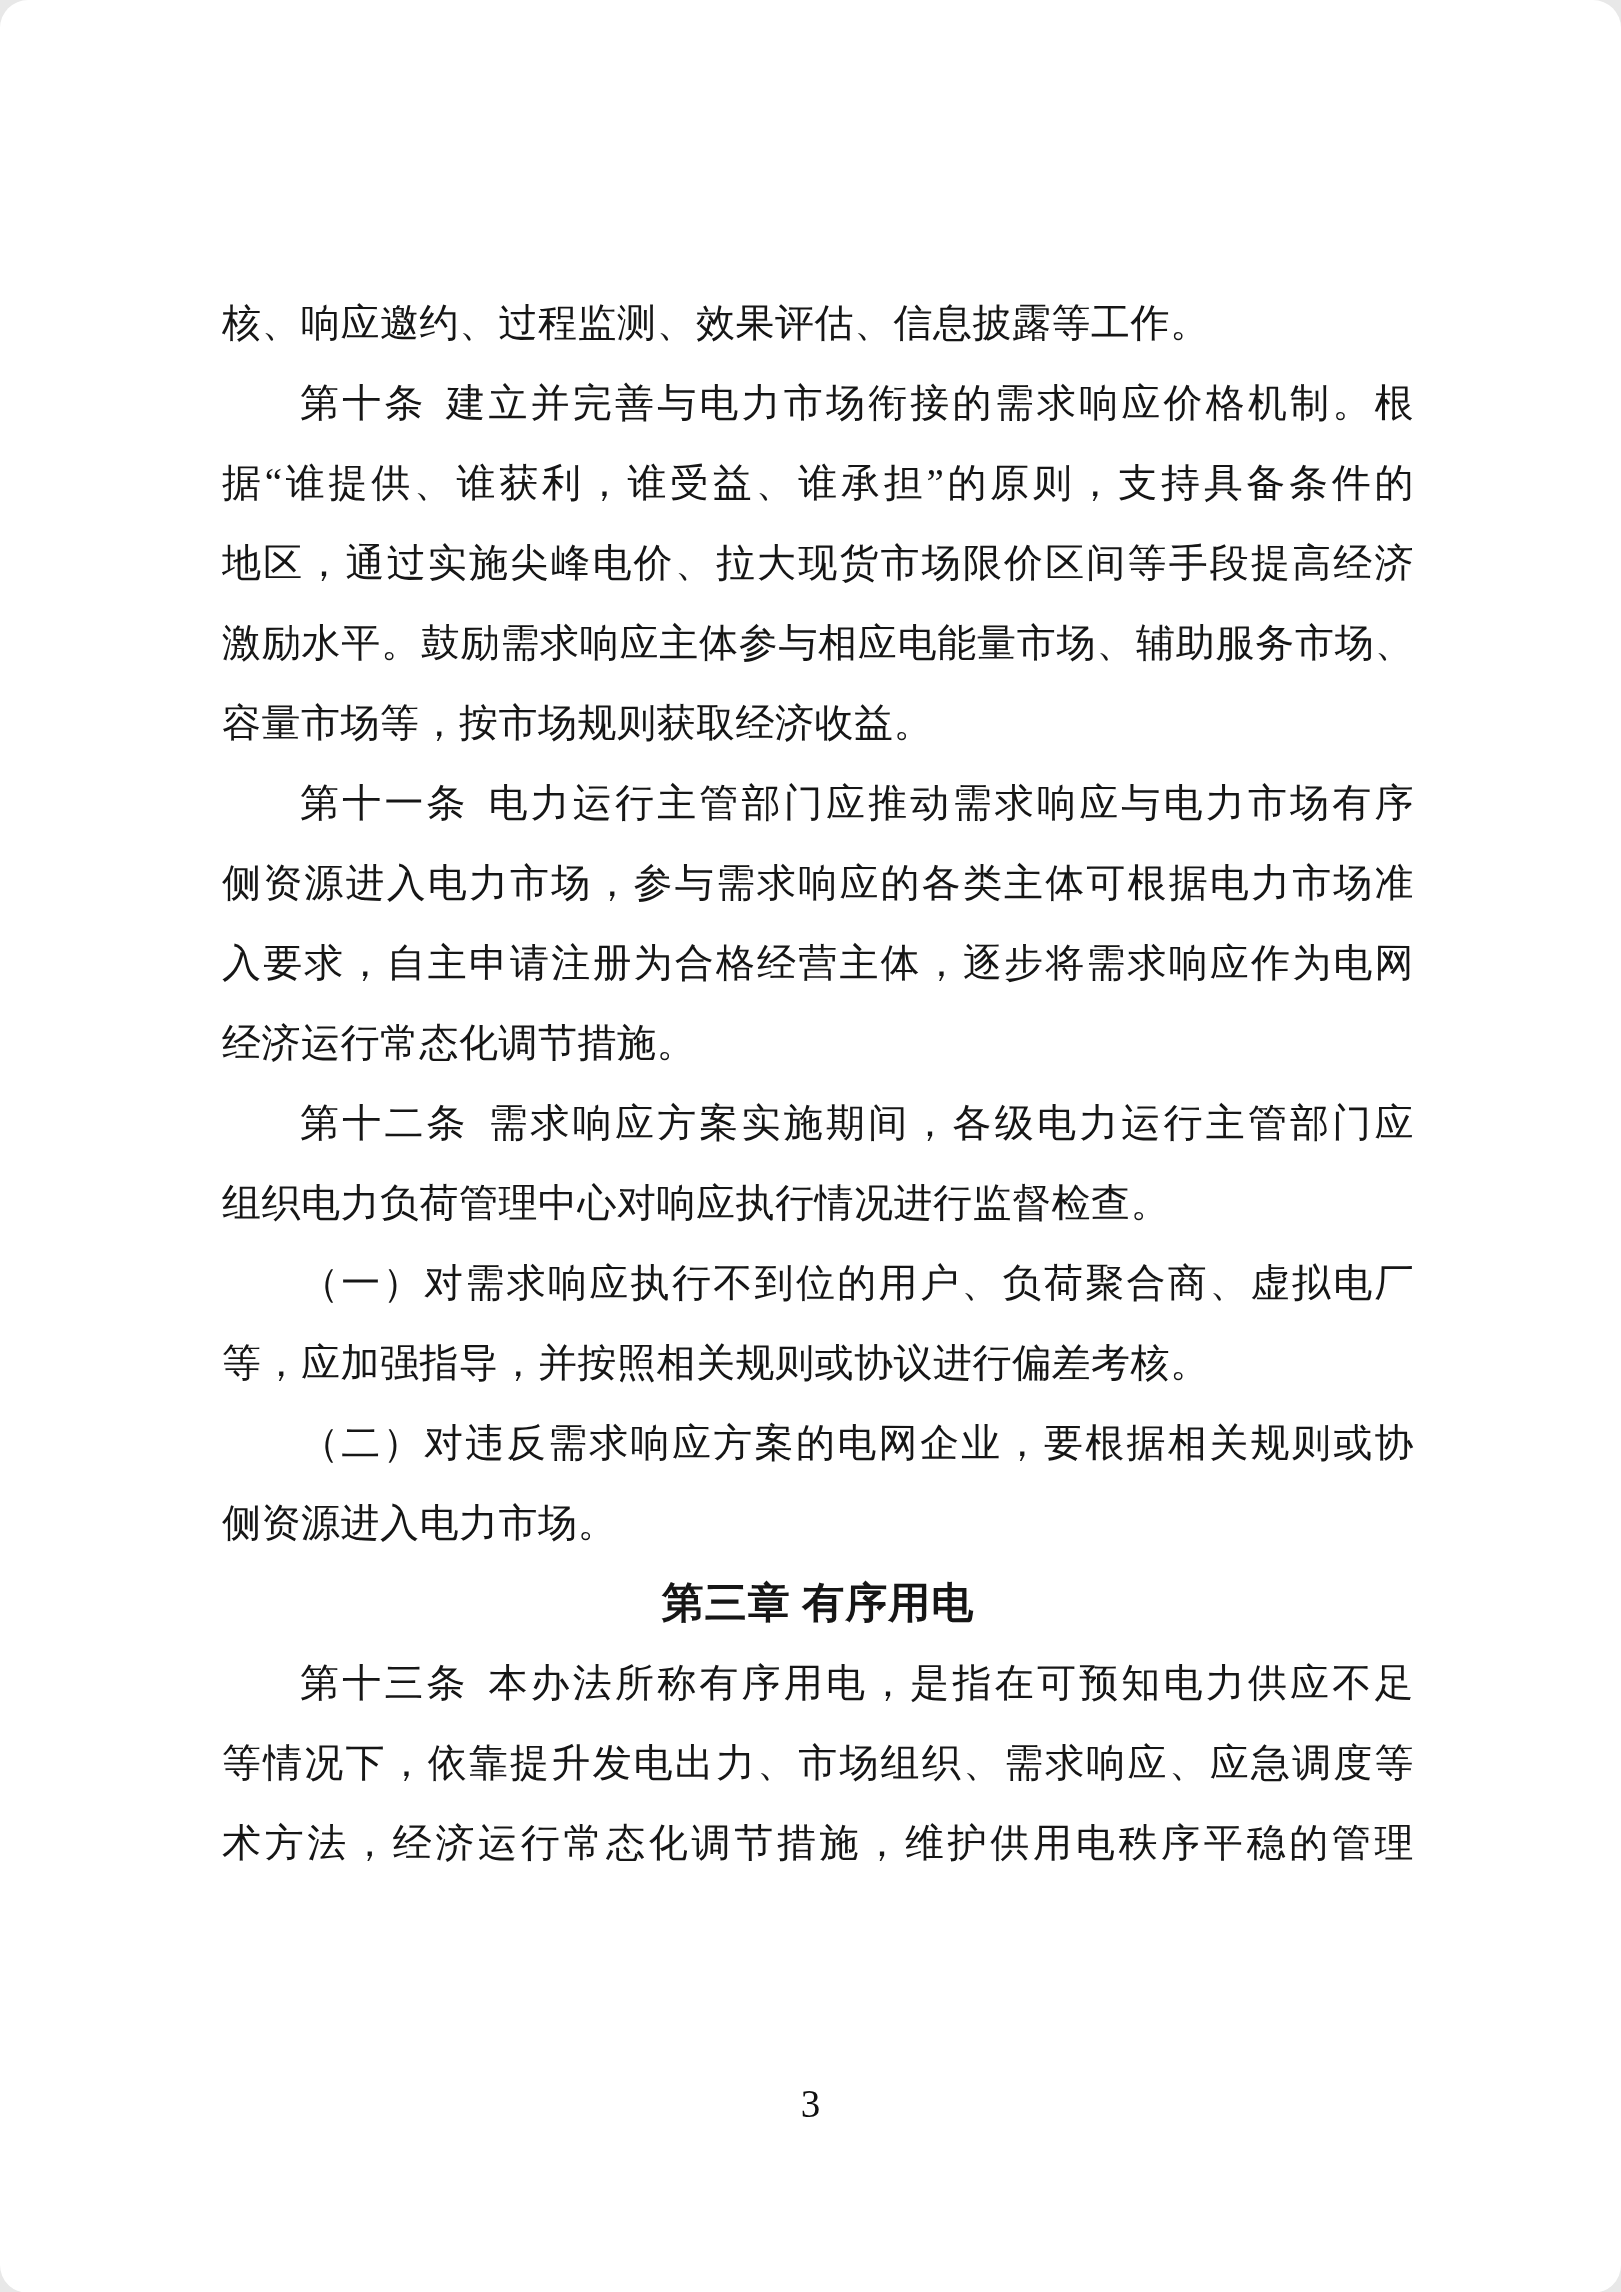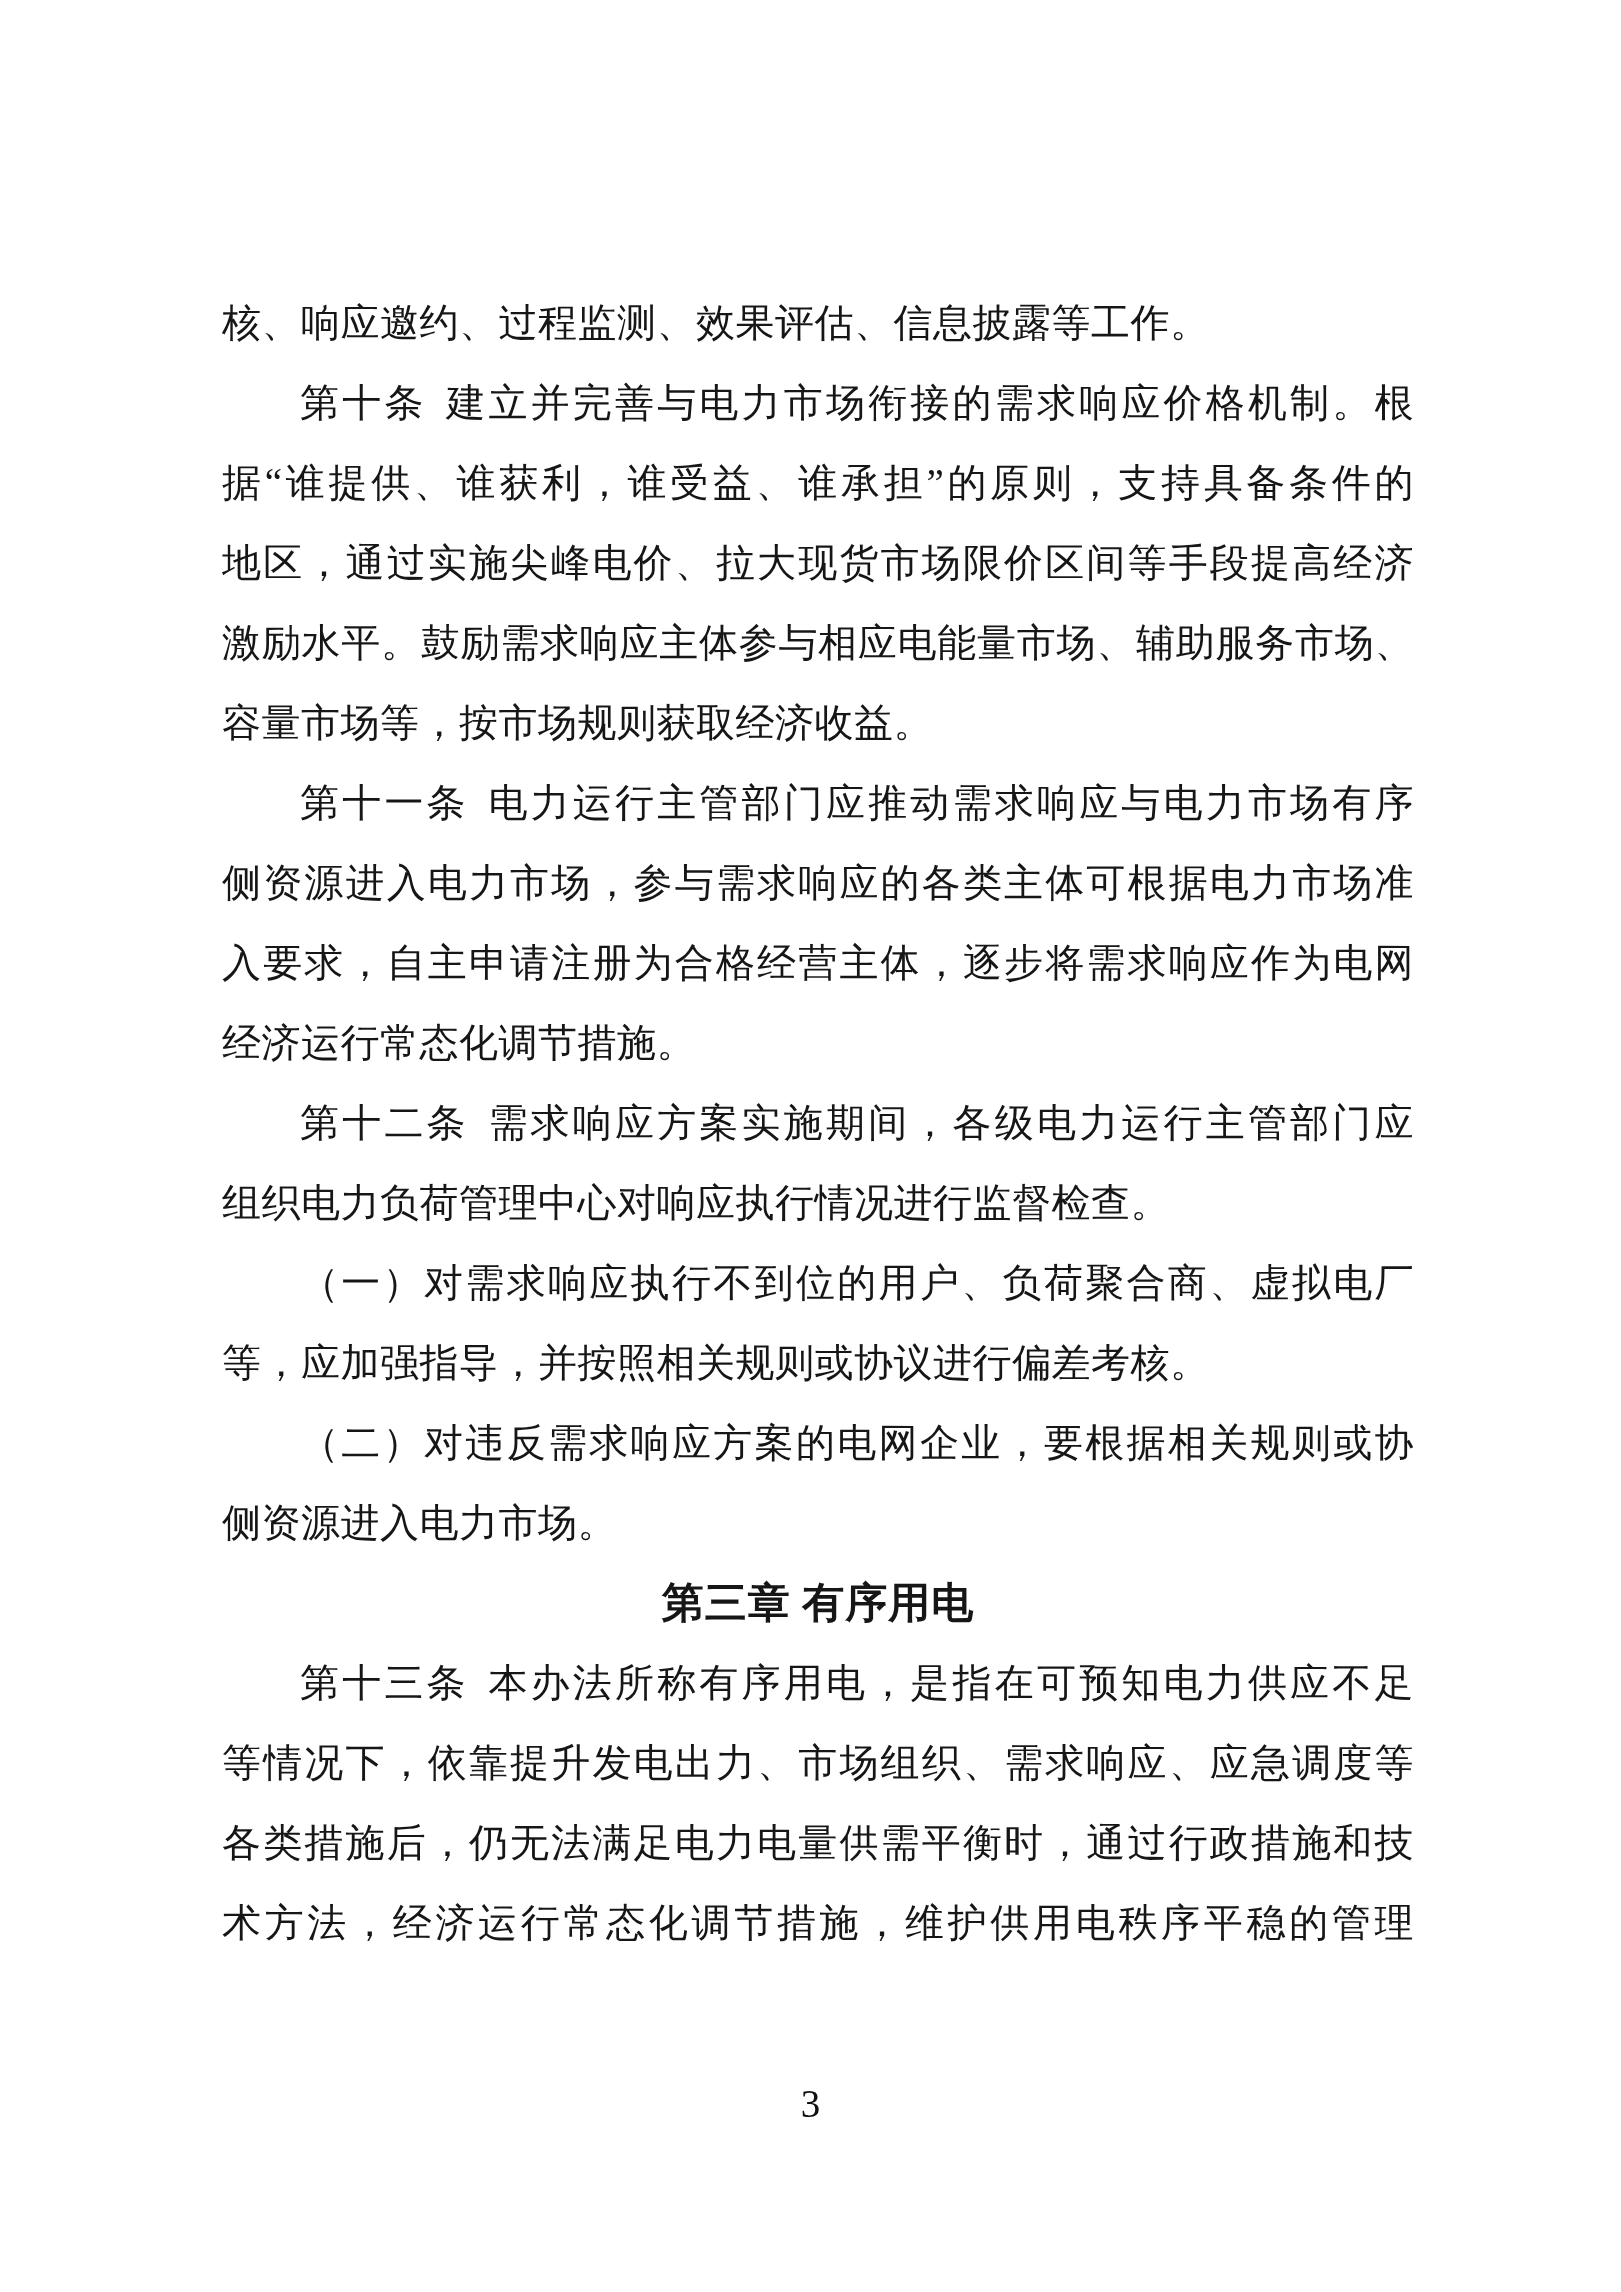--- a/index.html
+++ b/index.html
@@ -5,20 +5,21 @@
   html, body { margin: 0; padding: 0; background: #e8e8e8; }
   .page {
     position: relative;
     width: 1621px;
     height: 2293px;
     margin: 0 auto;
     background: #ffffff;
     color: #161616;
     font-family: "Liberation Serif", "DejaVu Serif", serif;
     overflow: hidden;
+    border-radius: 28px;
   }
   .body-block {
     position: absolute;
     left: 222px;
     top: 283px;
     width: 1192px;
   }
   .ln {
     height: 80px;
     line-height: 80px;
@@ -81,21 +82,20 @@
 
     <div class="ln j ind">（一）对需求响应执行不到位的用户、负荷聚合商、虚拟电厂</div>
     <div class="ln">等，应加强指导，并按照相关规则或协议进行偏差考核。</div>
     <div class="ln j ind">（二）对违反需求响应方案的电网企业，要根据相关规则或协</div>
     <div class="ln">侧资源进入电力市场。</div>
 
     <div class="ln heading">第三章 有序用电</div>
 
     <div class="ln j ind"><b class="lead">第十三条</b><span>本办法所称有序用电，是指在可预知电力供应不足</span></div>
     <div class="ln j">等情况下，依靠提升发电出力、市场组织、需求响应、应急调度等</div>
-    <div class="ln j">各类措施后，仍无法满足电力电量供需平衡时，通过行政措施和技</div>
     <div class="ln j">术方法，经济运行常态化调节措施，维护供用电秩序平稳的管理</div>
 
   </div>
 
   <div class="footer">
     <span>3</span>
   </div>
 </div>
 
 

